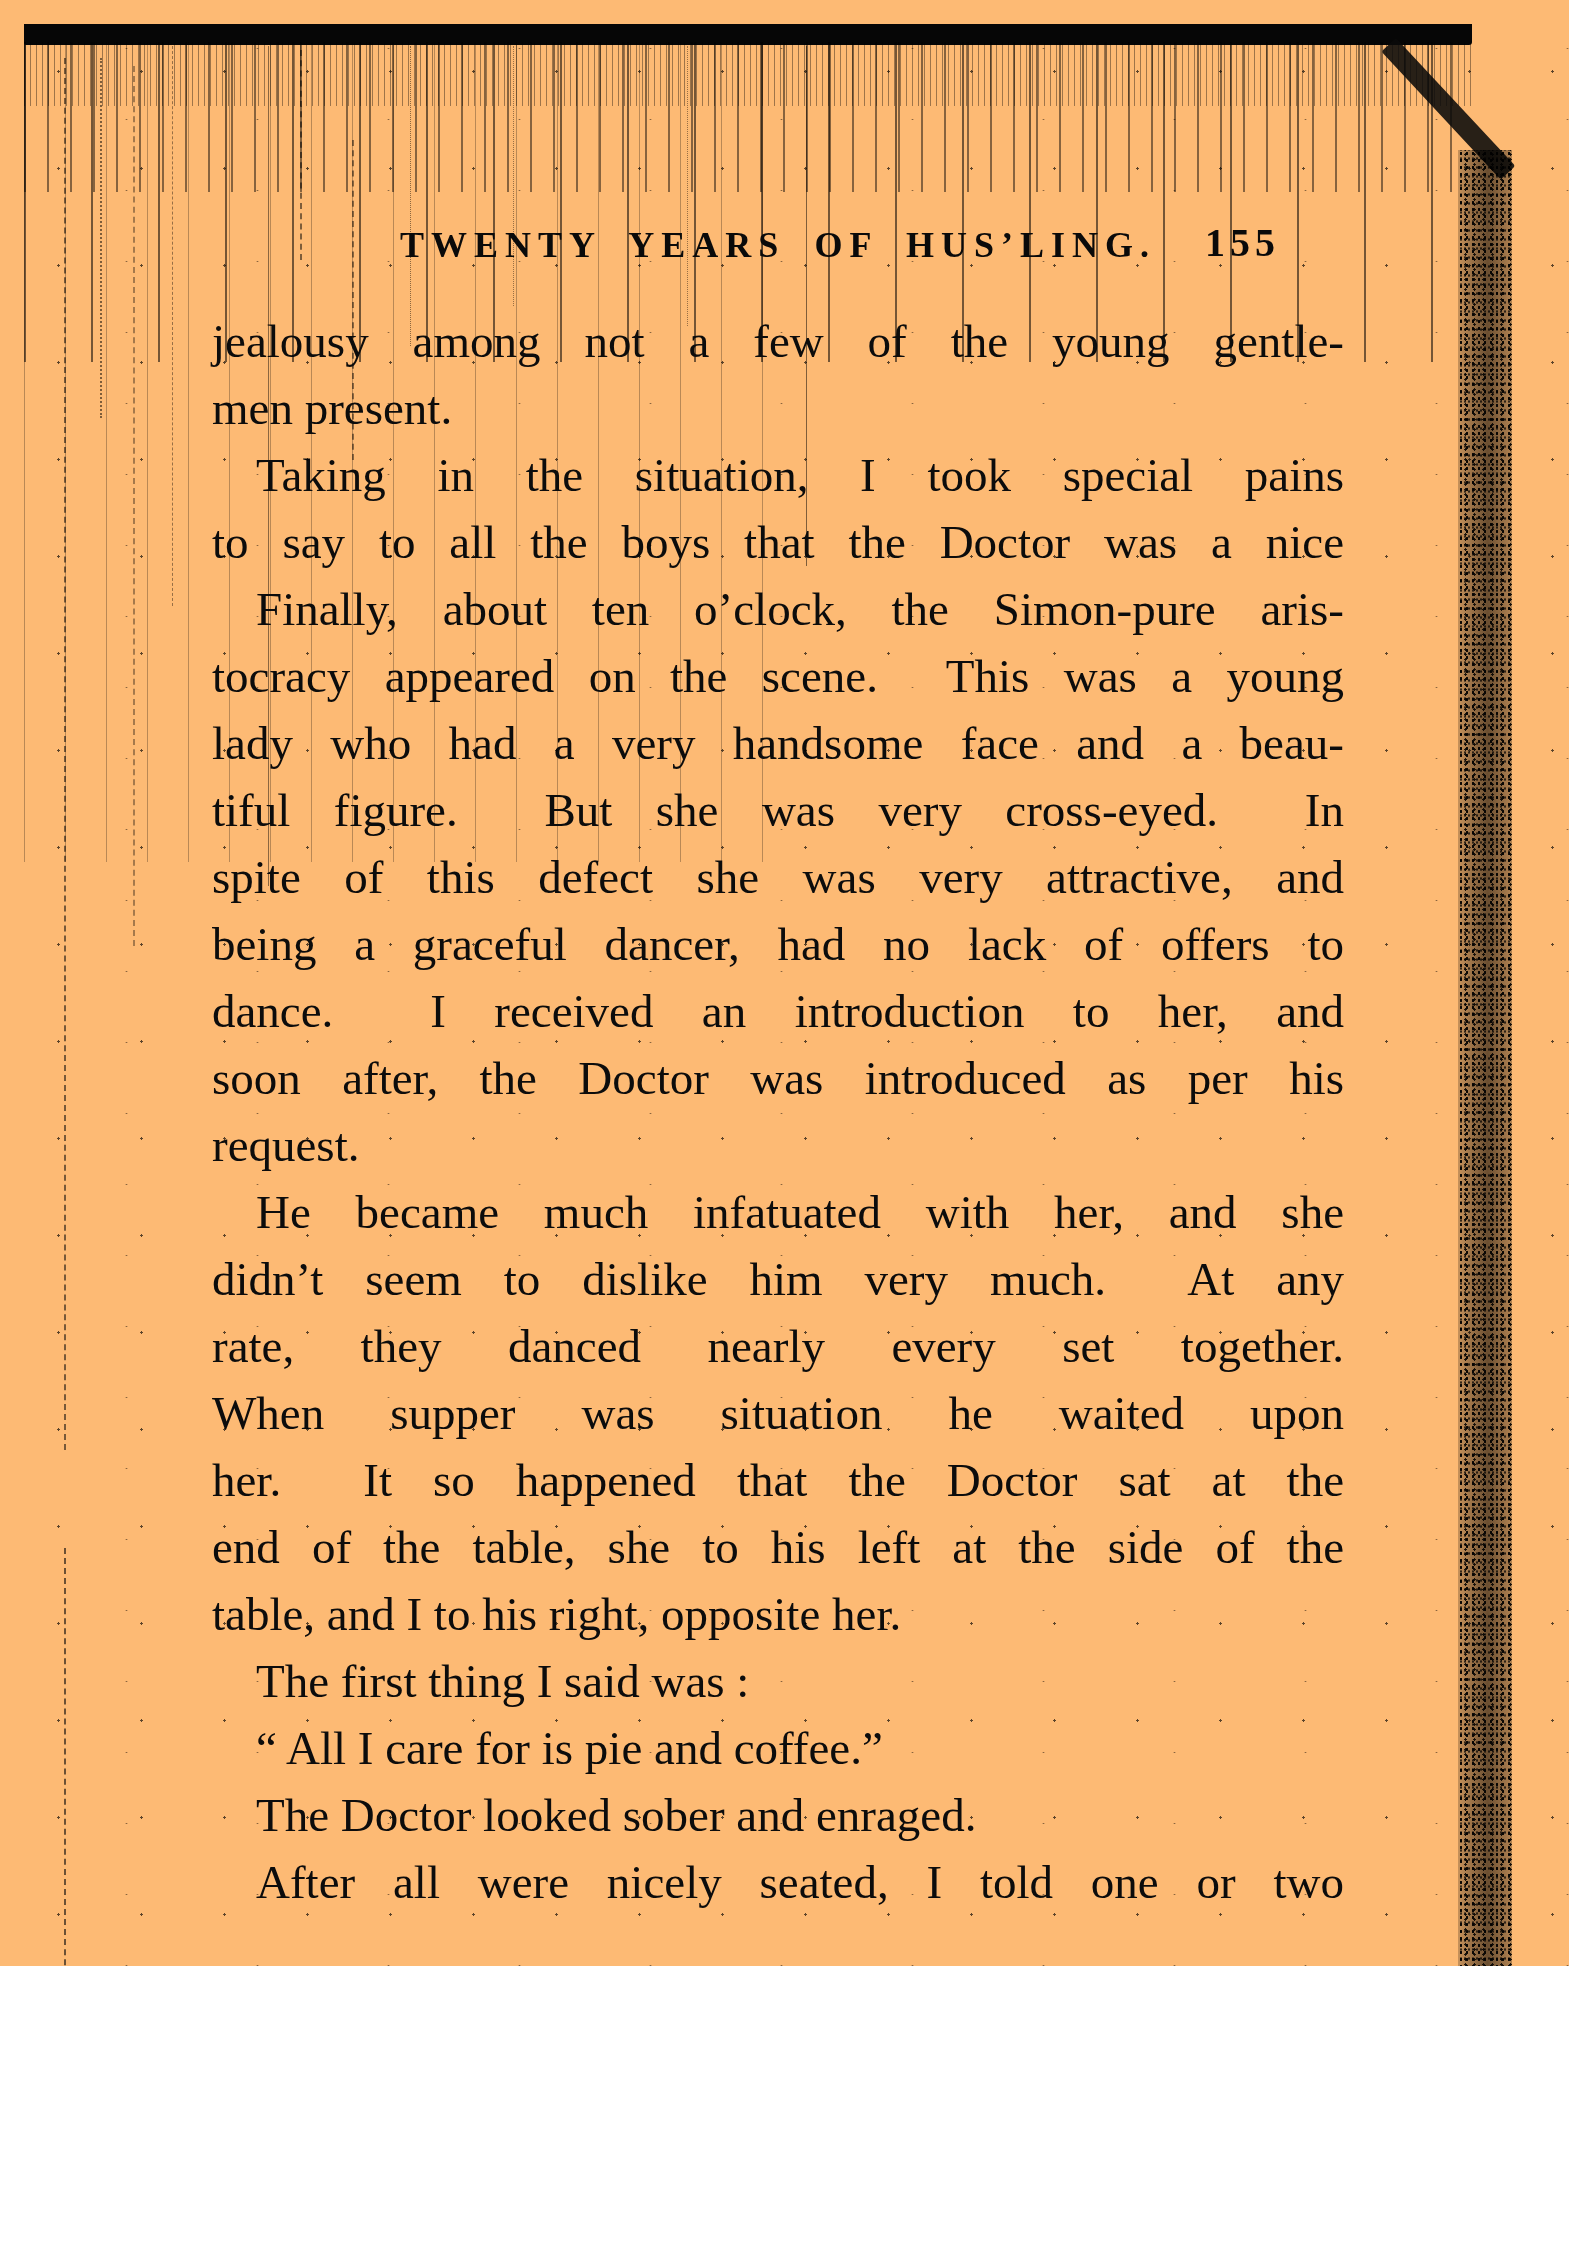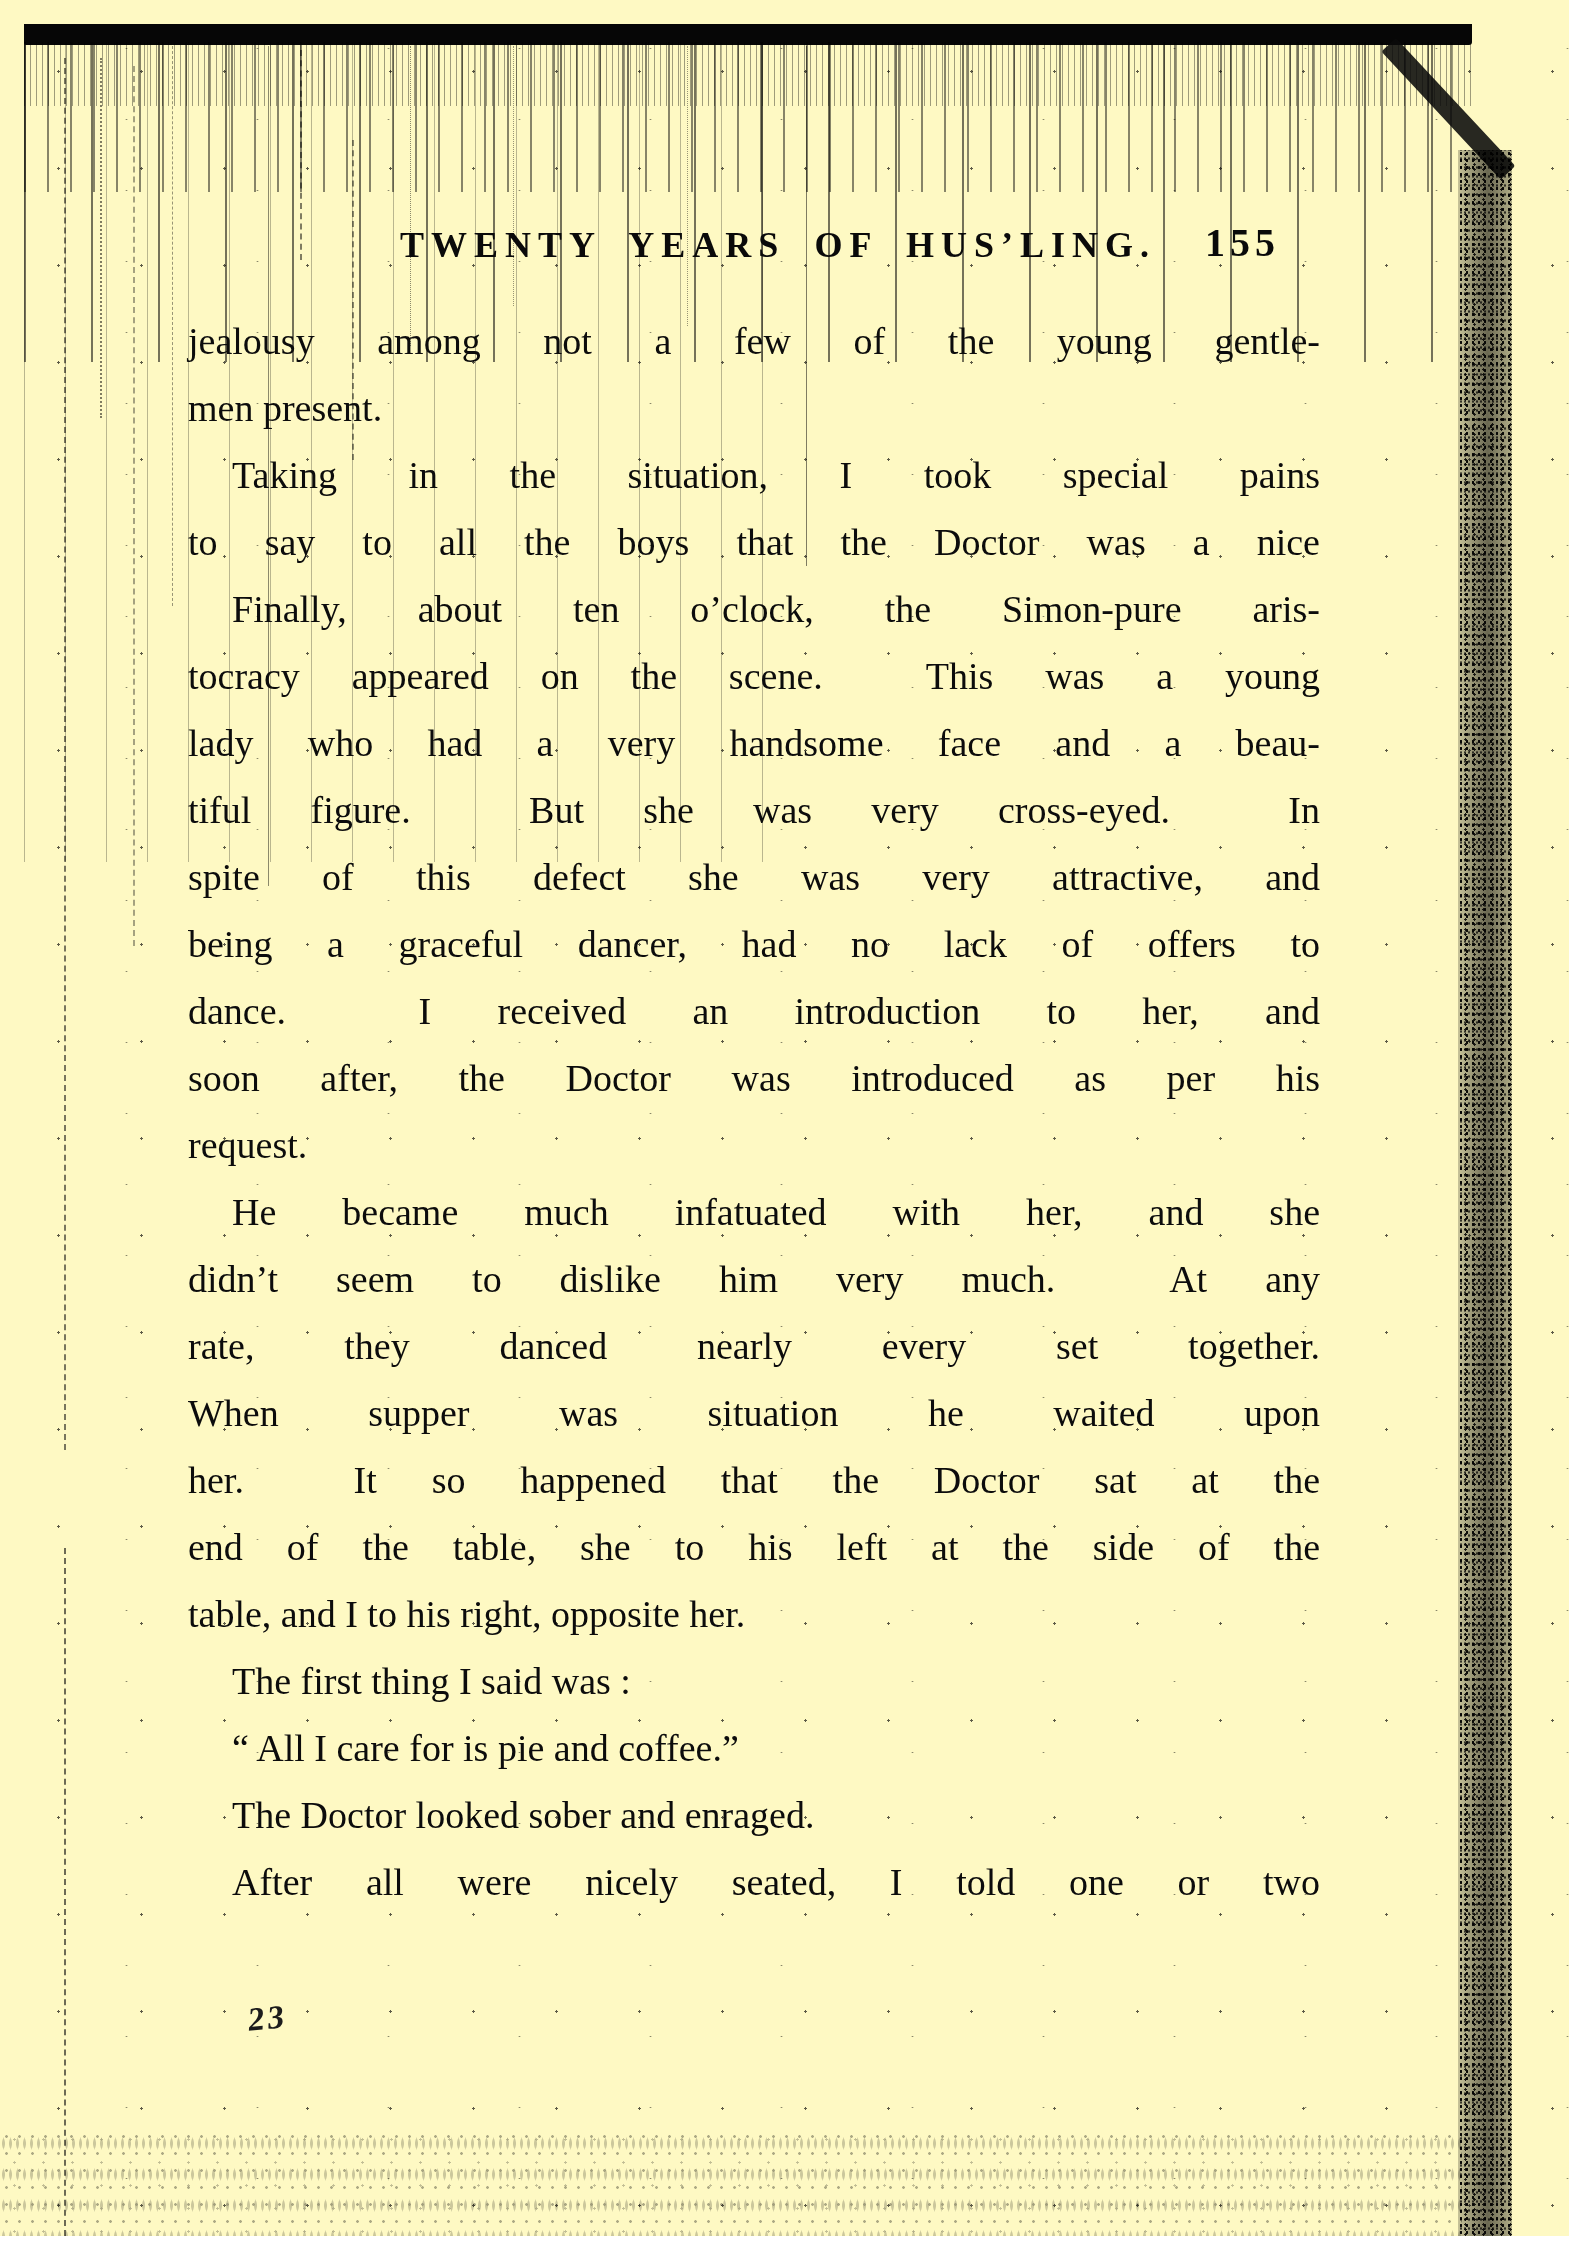--- a/index.html
+++ b/index.html
@@ -1,18 +1,18 @@
 <!DOCTYPE html>
 <html><head>
 <meta charset="utf-8">
 <style>
   html,body { margin:0; padding:0; background:#ffffff; }
   .page {
-    position:relative; width:1569px; height:2236px;
-    background:#fef9c3; overflow:hidden;
+    position:relative; width:1569px; height:1966px;
+    background:#fdba74; overflow:hidden;
     font-family:"Liberation Serif", serif; color:#0b0b0b;
   }
 
   
   .top-band { position:absolute; left:24px; top:24px; width:1448px; height:21px;
     background:#060606; border-radius:0 0 3px 2px; }
   .drips { position:absolute; left:24px; top:42px; width:1448px; }
   .d1 { height:64px;  background:repeating-linear-gradient(90deg, rgba(0,0,0,.75) 0 1px, transparent 1px 6px);  opacity:.5; }
   .d2 { height:150px; background:repeating-linear-gradient(90deg, rgba(0,0,0,.85) 0 2px, transparent 2px 23px); opacity:.55; }
   .d3 { height:320px; background:repeating-linear-gradient(90deg, rgba(0,0,0,.9) 0 2px, transparent 2px 67px);  opacity:.6; }
@@ -44,22 +44,22 @@
       radial-gradient(rgba(0,0,0,.5) 0 1px, transparent 1.5px);
     background-size:13px 17px, 29px 23px, 7px 31px;
     opacity:.4;
   }
 
   
   .running-title { position:absolute; left:400px; top:224px;
     font-size:36px; font-weight:bold; letter-spacing:7px; word-spacing:13px; color:#0a0a0a; }
   .page-number { position:absolute; left:1205px; top:219px;
     font-size:40px; font-weight:bold; letter-spacing:5px; color:#0a0a0a; }
-  .body-text { position:absolute; left:188px; top:308px; width:1132px;
-    font-size:38px; line-height:67px; color:#0c0c0c; }
+  .body-text { position:absolute; left:212px; top:308px; width:1132px;
+    font-size:47px; line-height:67px; color:#0c0c0c; }
   .line { text-align:justify; text-align-last:left; white-space:pre-wrap; }
   .line.just { text-align-last:justify; }
   .line.indent { text-indent:44px; }
   .signature-mark { position:absolute; left:248px; top:2000px;
     font-size:33px; font-weight:bold; letter-spacing:3px; color:#1c1c1c;
     transform:rotate(-5deg) skewX(-8deg); }
 </style>
 </head>
 <body>
 

